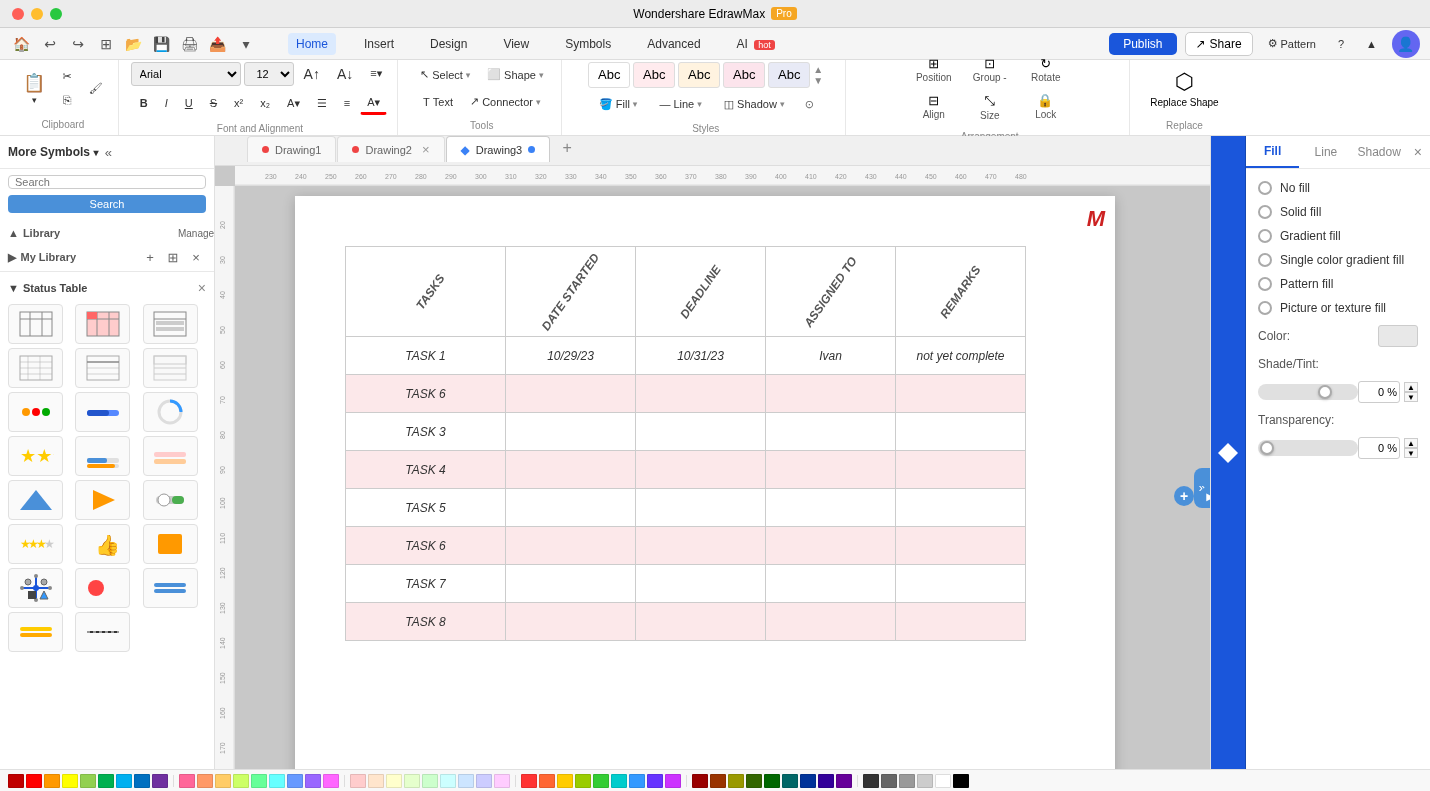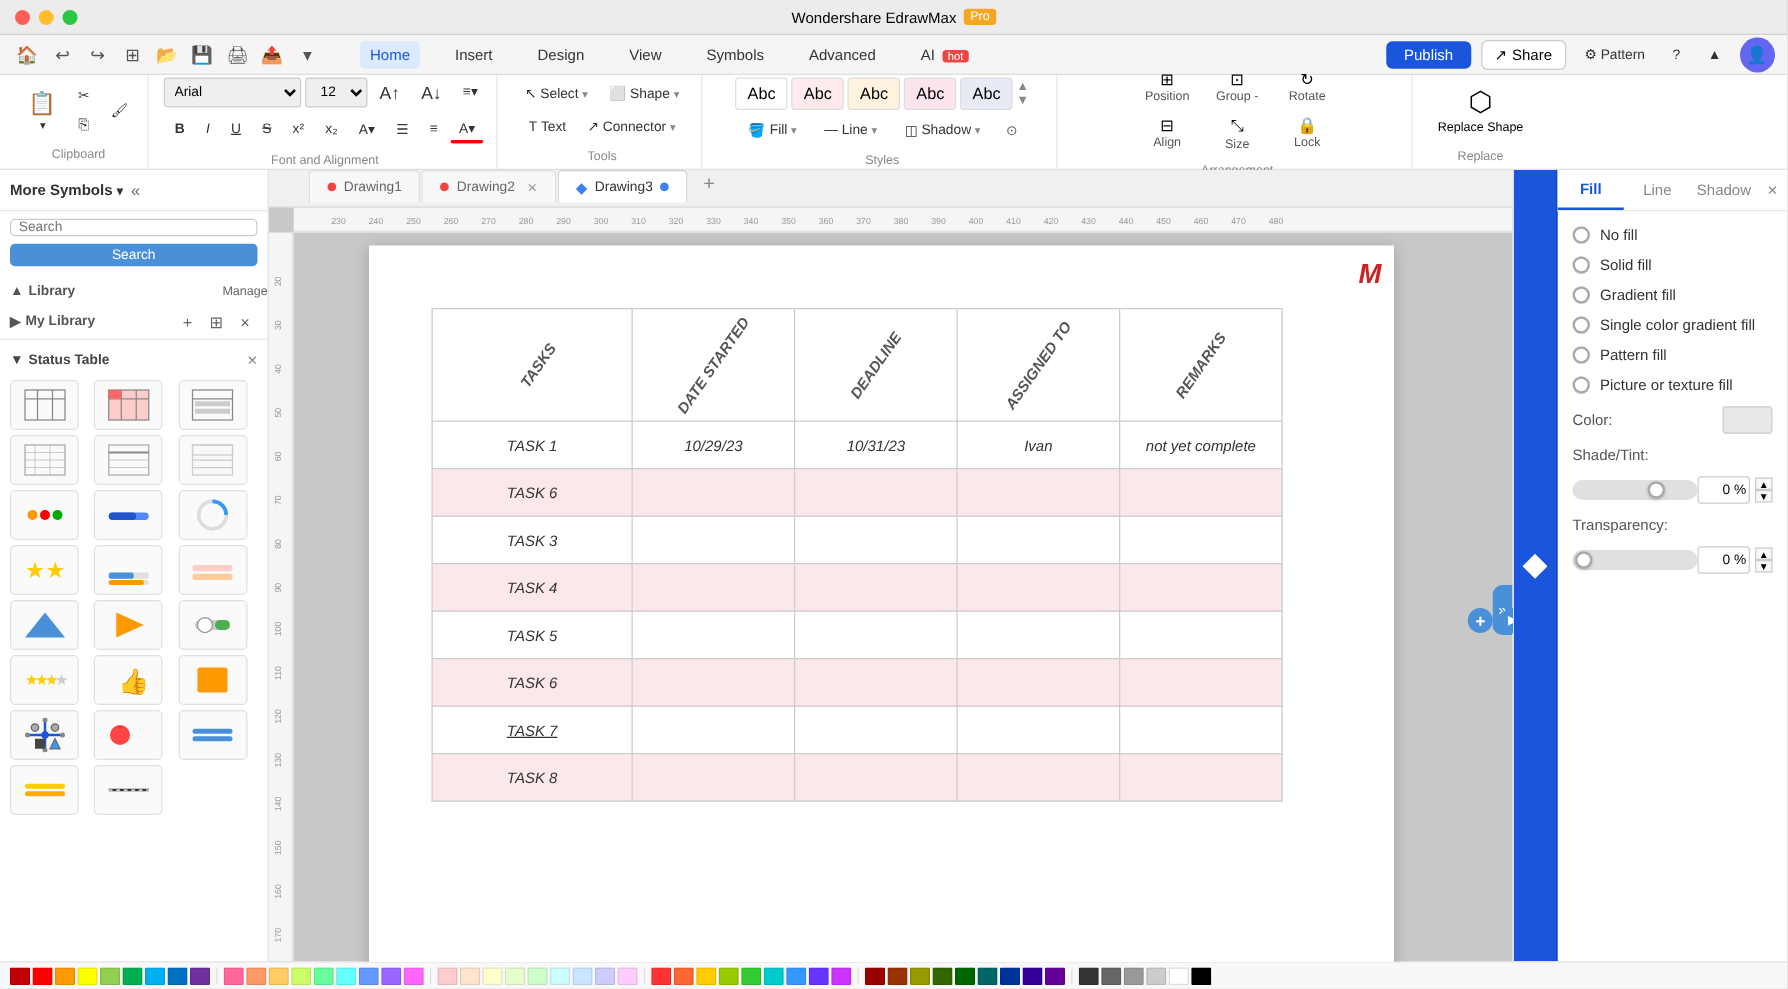--- a/index.html
+++ b/index.html
@@ -693,21 +693,21 @@
 
                   <tr style="background:#fce8ea;">
                     <td style="height:38px;text-align:center;vertical-align:middle;font-style:italic;font-size:12px;color:#333;border:1px solid #ccc;">TASK 6</td>
                     <td style="height:38px;border:1px solid #ccc;background:#fce8ea;"></td>
                     <td style="height:38px;border:1px solid #ccc;background:#fce8ea;"></td>
                     <td style="height:38px;border:1px solid #ccc;background:#fce8ea;"></td>
                     <td style="height:38px;border:1px solid #ccc;background:#fce8ea;"></td>
                   </tr>
 
                   <tr>
-                    <td style="height:38px;text-align:center;vertical-align:middle;font-style:italic;font-size:12px;color:#333;border:1px solid #ccc;text-decoration:underline;">TASK 7</td>
+                    <td style="height:38px;text-align:center;vertical-align:middle;font-style:italic;font-size:12px;color:#333;border:1px solid #ccc;">TASK 7</td>
                     <td style="height:38px;border:1px solid #ccc;"></td>
                     <td style="height:38px;border:1px solid #ccc;"></td>
                     <td style="height:38px;border:1px solid #ccc;"></td>
                     <td style="height:38px;border:1px solid #ccc;"></td>
                   </tr>
 
                   <tr style="background:#fce8ea;">
                     <td style="height:38px;text-align:center;vertical-align:middle;font-style:italic;font-size:12px;color:#333;border:1px solid #ccc;">TASK 8</td>
                     <td style="height:38px;border:1px solid #ccc;background:#fce8ea;"></td>
                     <td style="height:38px;border:1px solid #ccc;background:#fce8ea;"></td>

